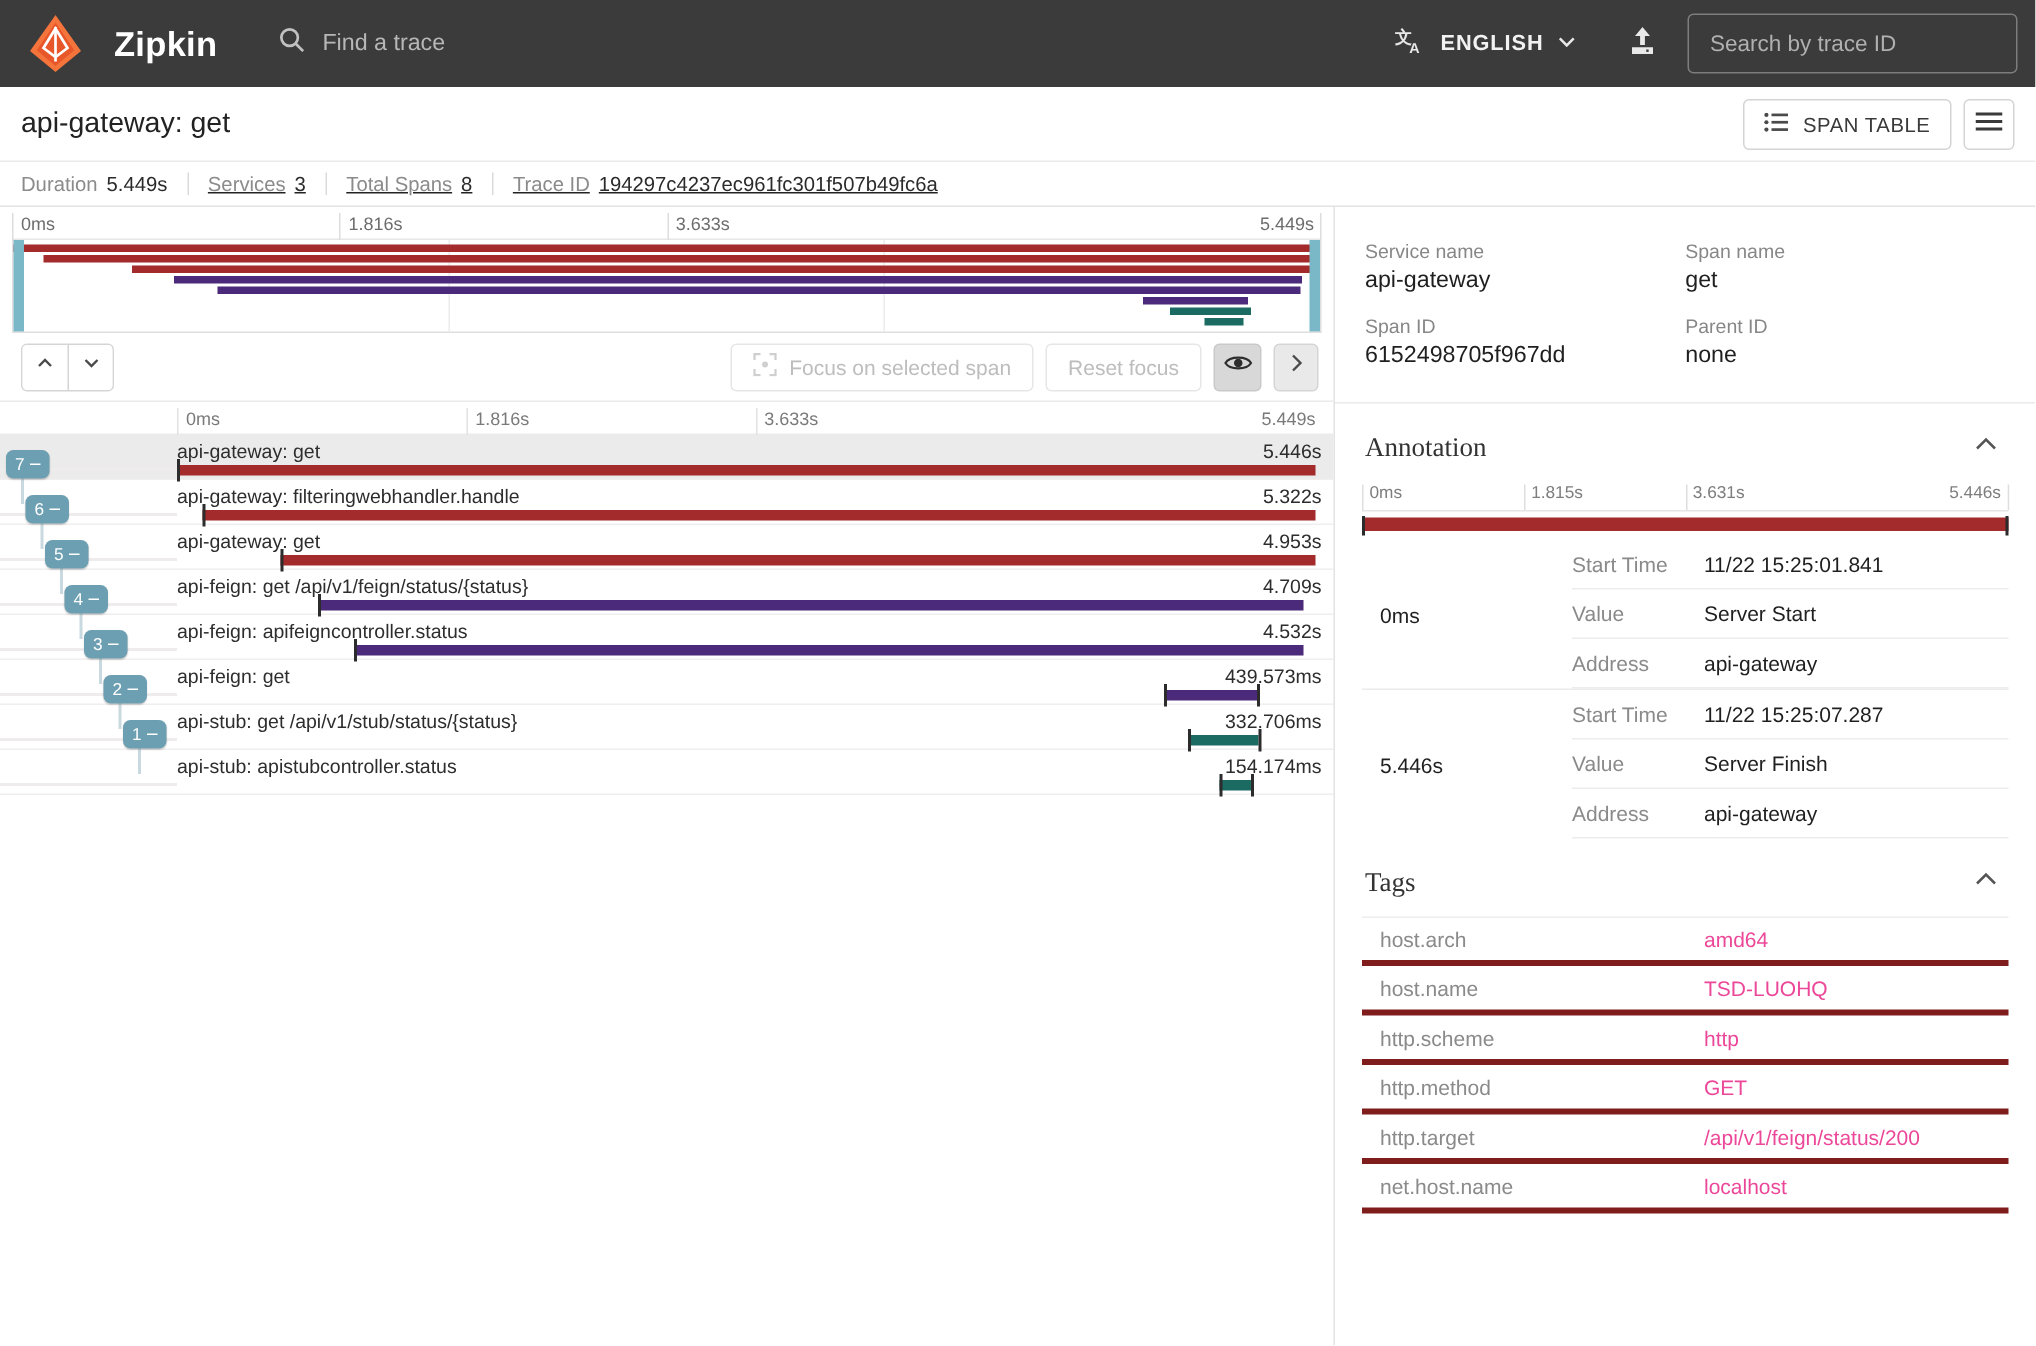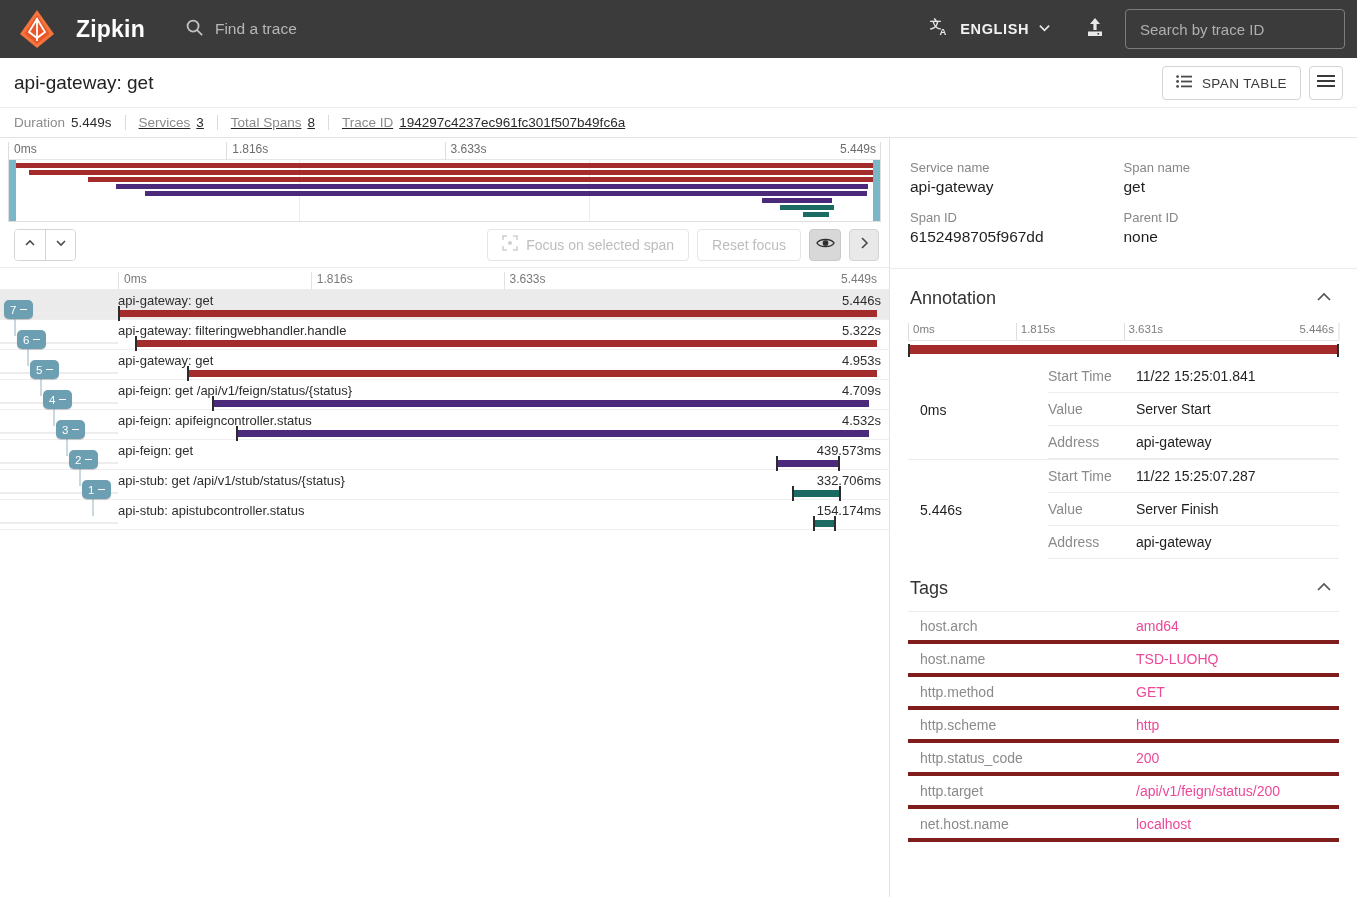--- a/index.html
+++ b/index.html
@@ -299,21 +299,21 @@
     row-gap: 14px;
   }
   .kv-k { font-size: 13px; color: #878787; margin-bottom: 3px; }
   .kv-v { font-size: 15.5px; color: #1f1f1f; }
   .rp-divider { height: 1px; background: #eceaea; margin: 22px 0 0 0; }
 
   .section-head {
     display: flex; align-items: center; justify-content: space-between;
     padding: 16px 20px 10px 20px;
   }
-  .section-title { font-size: 18px; color: #333; }
+  .section-title { font-size: 18px; color: #333; font-family: Liberation Serif, serif; }
   .chev-btn { cursor: pointer; padding: 4px; display: flex; }
 
   .anno-ticks {
     position: relative; height: 20px;
     margin: 0 18px;
     border-bottom: 1px solid #e6e4e4;
   }
   .anno-ticks .atk {
     position: absolute; top: 2px;
     font-size: 11.5px; color: #7d7d7d;
@@ -750,30 +750,26 @@
     <div id="tag-list">
         <div class="tag-row first">
           <div class="tag-k">host.arch</div>
           <div class="tag-v">amd64</div>
         </div>
         <div class="tag-row">
           <div class="tag-k">host.name</div>
           <div class="tag-v">TSD-LUOHQ</div>
         </div>
         <div class="tag-row">
+          <div class="tag-k">http.scheme</div>
+          <div class="tag-v">http</div>
+        </div>
+        <div class="tag-row">
           <div class="tag-k">http.method</div>
           <div class="tag-v">GET</div>
-        </div>
-        <div class="tag-row">
-          <div class="tag-k">http.scheme</div>
-          <div class="tag-v">http</div>
-        </div>
-        <div class="tag-row">
-          <div class="tag-k">http.status_code</div>
-          <div class="tag-v">200</div>
         </div>
         <div class="tag-row">
           <div class="tag-k">http.target</div>
           <div class="tag-v">/api/v1/feign/status/200</div>
         </div>
         <div class="tag-row">
           <div class="tag-k">net.host.name</div>
           <div class="tag-v">localhost</div>
         </div>
       </div>

